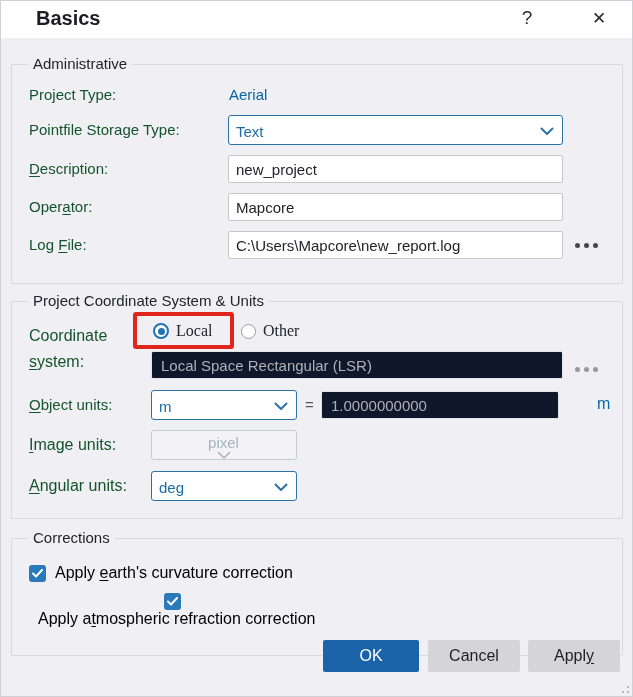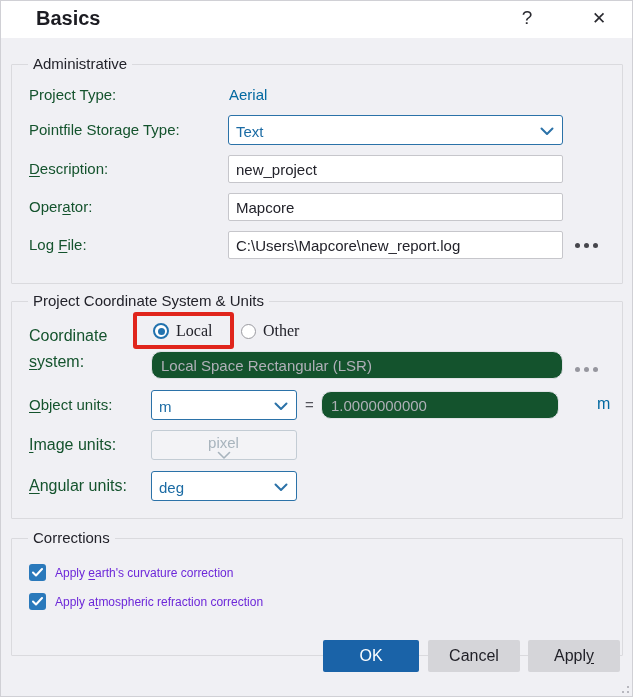--- a/index.html
+++ b/index.html
@@ -64,22 +64,22 @@
     padding:3px 8px 0 7px; cursor:pointer;
     color:#1b6ba4;
   }
   .combo .chev { color:#2b72a8; display:flex; }
   .combo.disabled {
     background:#f3f3f6; border:1px solid #c3ccd4; color:#a8b4bd; cursor:default;flex-direction:column;
   }
   .combo.disabled .chev { color:#a8b4bd; }
 
   .disabled-field {
-    position:absolute; height:28px; background:#14532d;
-    border:1px solid #e2e2e7; border-radius:10px;
+    position:absolute; height:28px; background:#0f172a;
+    border:1px solid #e2e2e7; border-radius:2px;
     display:flex; align-items:center; padding:0 9px;
     color:#b0b0b8; font-size:15px; white-space:nowrap; overflow:hidden;
   }
 
   
   .dots-btn {
     position:absolute; width:38px; height:28px;
     display:flex; align-items:center; justify-content:center; gap:4px;
     background:transparent; border:none; cursor:pointer;
   }
@@ -101,21 +101,21 @@
     border:4px solid #e0251c; border-radius:3px;
     pointer-events:none; z-index:6; background:transparent;
   }
 
   
   .check-row { position:absolute; display:flex; align-items:center; cursor:pointer; }
   .checkbox {
     width:17px; height:17px; border-radius:3px; background:#2a79bb;
     display:flex; align-items:center; justify-content:center; flex:0 0 auto;
   }
-  .check-row .clabel { margin-left:9px; font-size:12px; color:#6d28d9; white-space:nowrap; }
+  .check-row .clabel { margin-left:9px; font-size:16px; color:#000000; white-space:nowrap; }
 
   
   .btn {
     position:absolute; top:639px; height:32px;
     display:flex; align-items:center; justify-content:center;
     font-family:"Liberation Sans", sans-serif; font-size:16px;
     border:none; border-radius:2px; cursor:pointer; color:#1f1f26;
   }
   .btn-ok     { left:322px; width:96px; background:#1a63a8; color:#ffffff; }
   .btn-cancel { left:427px; width:92px; background:#d5d5d9; }
@@ -249,21 +249,21 @@
 
   <div class="check-row" style="left:28px; top:563px;">
     <span class="checkbox">
       <svg width="11" height="9" viewBox="0 0 11 9">
           <path d="M1 4.5 L4 7.5 L10 1" fill="none" stroke="#ffffff" stroke-width="2" stroke-linecap="round" stroke-linejoin="round"></path>
         </svg>
     </span>
     <span class="clabel"><span>Apply </span><span class="ukey">e</span><span>arth's curvature correction</span></span>
   </div>
 
-  <div class="check-row" style="left:28px; top:592px;">
+  <div class="check-row" style="left:28px; top:592px;flex-direction:column;">
     <span class="checkbox">
       <svg width="11" height="9" viewBox="0 0 11 9">
           <path d="M1 4.5 L4 7.5 L10 1" fill="none" stroke="#ffffff" stroke-width="2" stroke-linecap="round" stroke-linejoin="round"></path>
         </svg>
     </span>
     <span class="clabel"><span>Apply a</span><span class="ukey">t</span><span>mospheric refraction correction</span></span>
   </div>
 
   <button class="btn btn-ok">
     <span>OK</span>

